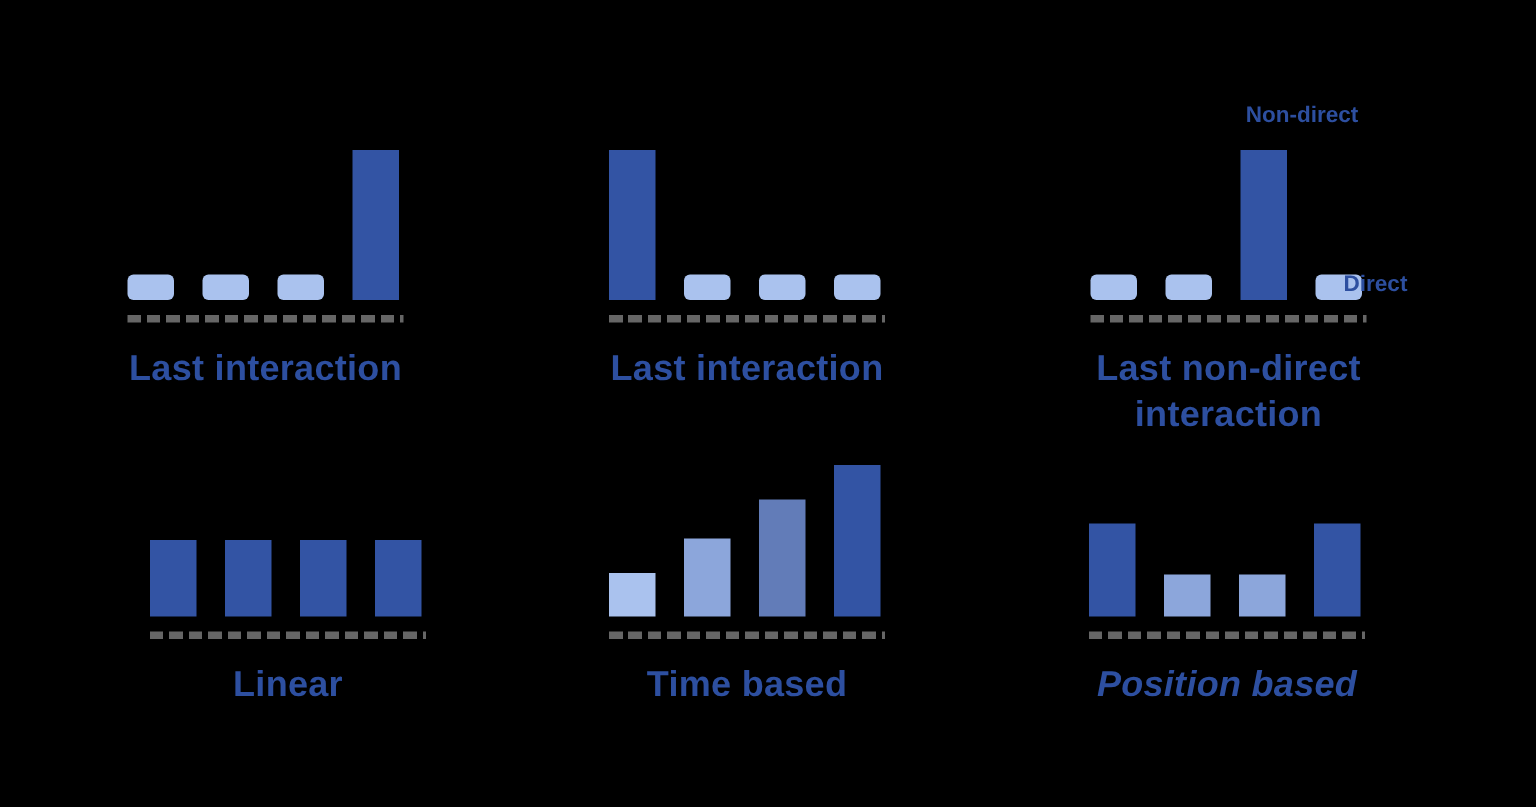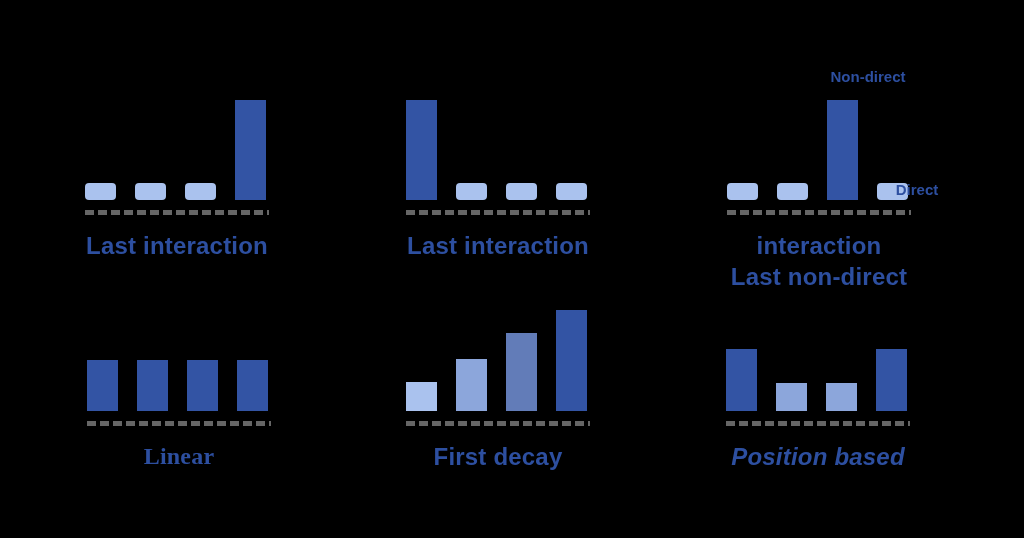--- a/index.html
+++ b/index.html
@@ -20,21 +20,21 @@
   }
   .title div{white-space:nowrap;}
   .anno{
     position:absolute;transform:translateX(-50%);white-space:nowrap;
     font-size:15px;font-weight:bold;color:#2d4fa0;padding-left:38px;
   }
   
   #c0{left:85px;top:99px;}
   #c1{left:406px;top:99px;}
   #c2{left:727px;top:99px;}
-  #c3{left:87px;top:310px;font-family:Liberation Serif, serif;}
+  #c3{left:100px;top:310px;}
   #c4{left:406px;top:310px;}
   #c5{left:726px;top:310px;font-style:italic;}
   #anno-nondirect{left:122px;top:-31px;}
   #anno-direct{left:171px;top:50px;}
 </style>
 </head>
 <body>
 
 <div class="stage" style="background: rgb(0, 0, 0);">
 
@@ -70,22 +70,22 @@
     <div class="anno" id="anno-nondirect" style="color: rgb(45, 79, 160);">Non-direct</div>
     <div class="anno" id="anno-direct" style="color: rgb(45, 79, 160); margin-top: 32px;">Direct</div>
     <div class="bars">
         <div class="bar" style="height: 17px; background: rgb(170, 194, 238); border-radius: 4px;"></div>
         <div class="bar" style="height: 17px; background: rgb(170, 194, 238); border-radius: 4px;"></div>
         <div class="bar" style="height: 100px; background: rgb(51, 84, 164);"></div>
         <div class="bar" style="height: 17px; background: rgb(170, 194, 238); border-radius: 4px;"></div>
       </div>
     <div class="dash" style="background: repeating-linear-gradient(90deg, rgb(102, 102, 102) 0px, rgb(102, 102, 102) 9px, transparent 9px, transparent 13px);"></div>
     <div class="title" style="color: rgb(45, 79, 160);">
+      <div>Last non-direct</div>
       <div>interaction</div>
-      <div>Last non-direct</div>
     </div>
   </div>
 
   <div class="chart" id="c3">
     <div class="bars">
         <div class="bar" style="height: 51px; background: rgb(51, 84, 164);"></div>
         <div class="bar" style="height: 51px; background: rgb(51, 84, 164);"></div>
         <div class="bar" style="height: 51px; background: rgb(51, 84, 164);"></div>
         <div class="bar" style="height: 51px; background: rgb(51, 84, 164);"></div>
       </div>
@@ -98,21 +98,21 @@
 
   <div class="chart" id="c4">
     <div class="bars">
         <div class="bar" style="height: 29px; background: rgb(170, 194, 238);"></div>
         <div class="bar" style="height: 52px; background: rgb(140, 166, 219);"></div>
         <div class="bar" style="height: 78px; background: rgb(98, 124, 184);"></div>
         <div class="bar" style="height: 101px; background: rgb(51, 84, 164);"></div>
       </div>
     <div class="dash" style="background: repeating-linear-gradient(90deg, rgb(102, 102, 102) 0px, rgb(102, 102, 102) 9px, transparent 9px, transparent 13px);"></div>
     <div class="title" style="color: rgb(45, 79, 160);">
-      <div>First decay</div>
+      <div>Time based</div>
       <div></div>
     </div>
   </div>
 
   <div class="chart" id="c5">
     <div class="bars">
         <div class="bar" style="height: 62px; background: rgb(51, 84, 164);"></div>
         <div class="bar" style="height: 28px; background: rgb(140, 166, 219);"></div>
         <div class="bar" style="height: 28px; background: rgb(140, 166, 219);"></div>
         <div class="bar" style="height: 62px; background: rgb(51, 84, 164);"></div>

